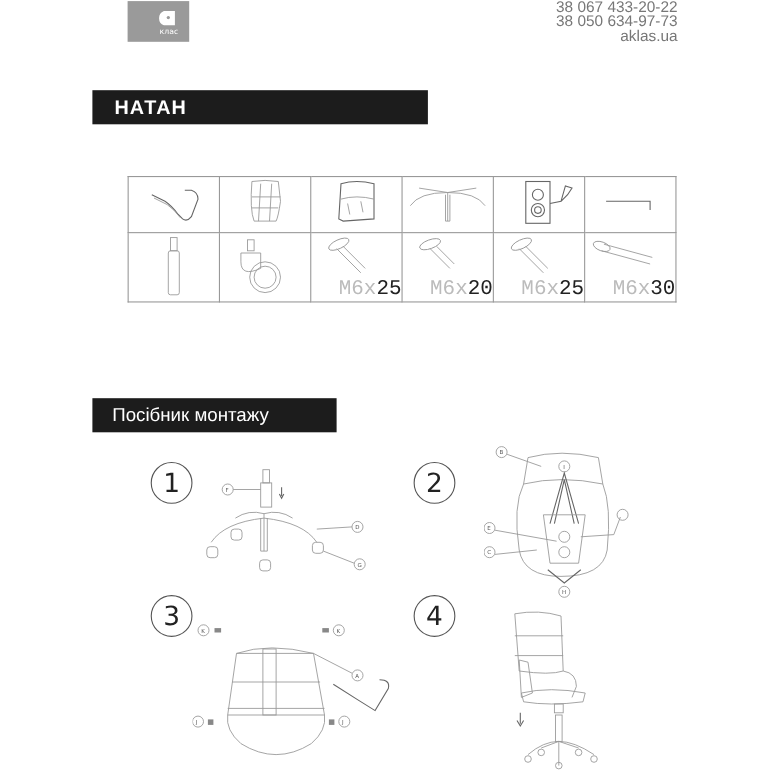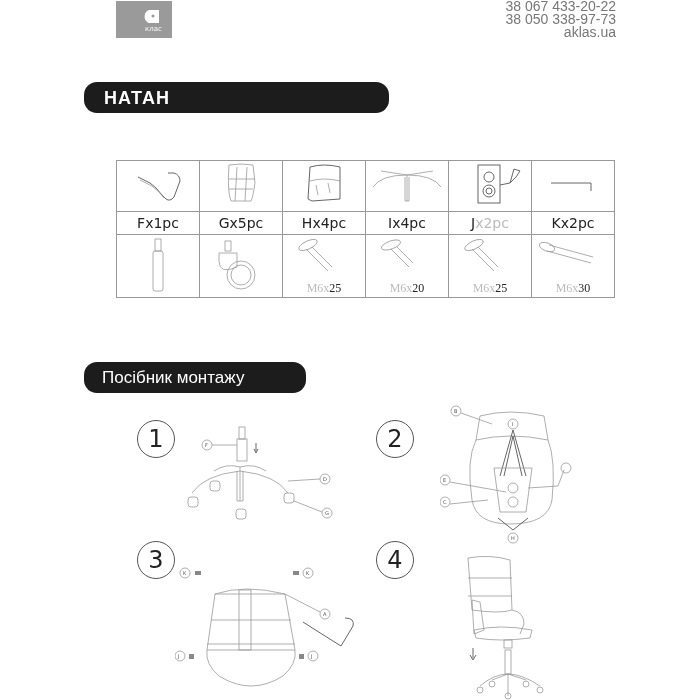--- a/index.html
+++ b/index.html
@@ -1,32 +1,32 @@
 <!DOCTYPE html>
 <html><head>
 <meta charset="utf-8">
 <style>
   html, body { margin:0; padding:0; background:#fff; }
   body { width:700px; height:700px; position:relative; overflow:hidden; font-family:"DejaVu Sans", sans-serif; color:#222; }
   .logo { position:absolute; left:116px; top:1px; width:37px; height:37px; background:#9a9a9a;padding-left:19px; }
   .logo svg { display:block; }
   .contacts { position:absolute; right:84px; top:0px; text-align:right; font-family:"Liberation Sans", sans-serif; font-size:14px; line-height:13px; color:#777; }
-  .band { position:absolute; background:#1c1c1c; color:#fff; font-family:"Liberation Sans", sans-serif;border-radius:13px; }
+  .band { position:absolute; background:#1c1c1c; color:#fff; font-family:"Liberation Sans", sans-serif; }
   .band1 { left:84px; top:82px; width:305px; height:31px; }
   .band1 .name { position:absolute; left:20px; top:6px; font-size:18px; font-weight:bold; letter-spacing:1px; }
   .band1 .sub { position:absolute; left:143px; top:6px; font-size:17px; }
   .band2 { left:84px; top:362px; width:222px; height:31px; }
   .band2 .sub { position:absolute; left:18px; top:6px; font-size:17px; }
   table.parts { position:absolute; left:116px; top:160px; border-collapse:collapse; table-layout:fixed; }
   table.parts td { border:1px solid #999; width:82px; padding:0; text-align:center; vertical-align:middle; }
   tr.lbl td { height:22px; font-family:"DejaVu Sans", sans-serif; font-size:14px; color:#222; }
   tr.lbl td .faded { color:#bbb; }
   tr.img1 td { height:48px; }
   tr.img2 td { height:60px; position:relative; }
-  .screwlbl { position:absolute; bottom:1px; left:0; right:0; text-align:center; font-size:12px; font-family:Liberation Serif, serif; }
+  .screwlbl { position:absolute; bottom:1px; left:0; right:0; text-align:right; font-size:19px; font-family:Liberation Mono, monospace; }
   .screwlbl .g { color:#bbb; }
   .screwlbl .d { color:#222; }
   .step { position:absolute; }
   .stepnum { position:absolute; width:36px; height:36px; border:1px solid #555; border-radius:50%; text-align:center; line-height:36px; font-family:"DejaVu Sans", sans-serif; font-size:24px; color:#222; }
   svg .ln { stroke:#666; stroke-width:1; fill:none; }
   svg .lt { stroke:#999; stroke-width:0.8; fill:none; }
   svg text { font-family:"DejaVu Sans", sans-serif; fill:#555; }
 </style>
 </head>
 <body>
@@ -34,21 +34,21 @@
 <div class="logo">
   <svg width="37" height="37" viewBox="0 0 37 37">
     <path d="M14 9 L24 9 L24 22 L14 22 A7 7 0 0 1 14 9 Z" fill="#fff"></path>
     <circle cx="18" cy="15" r="1.5" fill="#9a9a9a"></circle>
     <text x="18.5" y="30" text-anchor="middle" font-size="7" fill="#fff" style="fill:#fff">клас</text>
   </svg>
 </div>
 
 <div class="contacts">
   <div>38 067 433-20-22</div>
-  <div>38 050 338-97-73</div>
+  <div>38 050 634-97-73</div>
   <div>aklas.ua</div>
 </div>
 
 <div class="band band1">
   <span class="name">НАТАН</span>
 </div>
 
 <table class="parts">
   <tbody>
   <tr class="img1">
@@ -84,28 +84,20 @@
         <circle class="ln" cx="39" cy="30" r="6"></circle>
         <circle class="ln" cx="39" cy="30" r="3"></circle>
         <path class="ln" d="M50 24 L60 22 L64 8 L70 10 L66 16 L60 22"></path>
       </svg>
     </td>
     <td>
       <svg width="80" height="46">
         <path class="ln" d="M18 22 L58 22 L58 30"></path>
       </svg>
     </td>
-  </tr>
-  <tr class="lbl">
-    <td><span>F</span><span>x1pc</span></td>
-    <td><span>G</span><span>x5pc</span></td>
-    <td><span>H</span><span>x4pc</span></td>
-    <td><span>I</span><span>x4pc</span></td>
-    <td><span>J</span><span class="faded">x2pc</span></td>
-    <td><span>K</span><span>x2pc</span></td>
   </tr>
   <tr class="img2">
     <td>
       <svg width="80" height="58">
         <rect class="lt" x="37" y="4" width="6" height="12"></rect>
         <rect class="lt" x="35" y="16" width="10" height="40" rx="2"></rect>
       </svg>
     </td>
     <td>
       <svg width="80" height="58">

